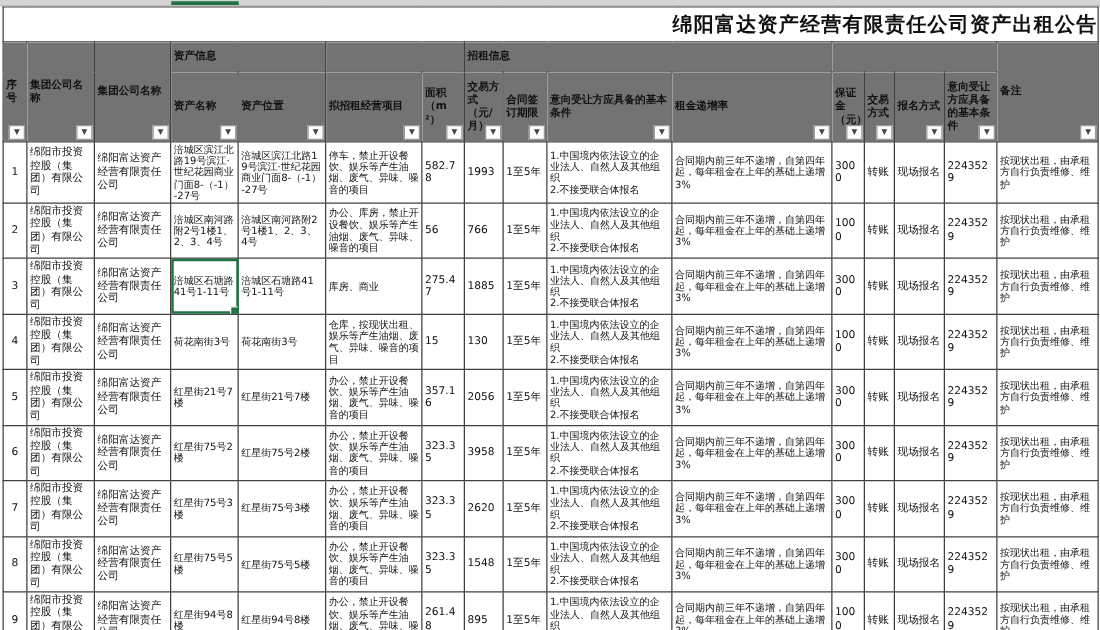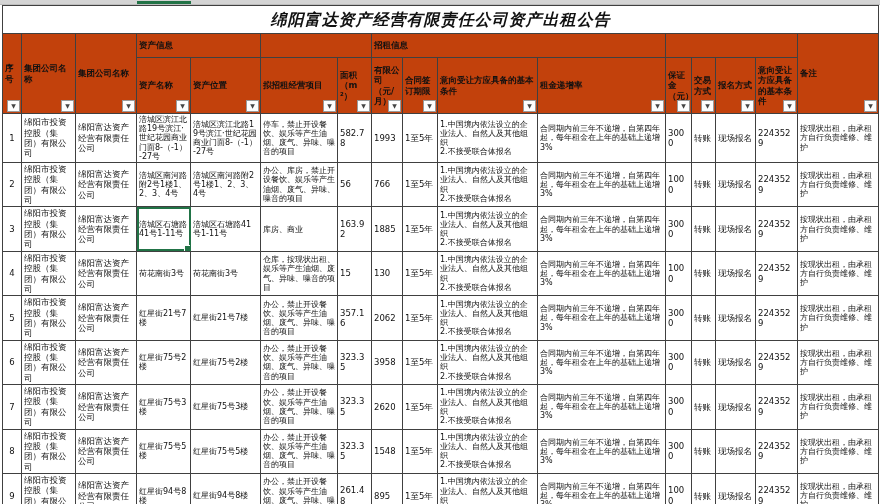--- a/index.html
+++ b/index.html
@@ -8,26 +8,26 @@
     font-family:"DejaVu Sans","Liberation Sans",sans-serif; color:#111;
   }
   .top-strip { position:relative; height:4px; background:#d4d4d4; border-bottom:1px solid #bdbdbd; }
   .col-highlight { position:absolute; left:137px; top:1px; width:54px; height:3px; background:#217346; }
 
   table { border-collapse:collapse; table-layout:fixed; width:876px; margin-left:2px; }
   th, td {
     border:1px solid #404040; padding:1px 2px; overflow:hidden;
     font-size:8.5px; line-height:1.22; vertical-align:middle; word-break:break-all;
   }
-  th { font-weight:bold; text-align:left; position:relative; background:#c2410c; }
+  th { font-weight:bold; text-align:left; position:relative; background:#737373; }
   tr.group-row { height:24px; }
   tr.main-header-row { height:56px; }
   .title-row td {
-    height:27px; text-align:center; font-weight:bold; font-size:16px;
-    letter-spacing:1px; padding:0;font-style:italic;
+    height:27px; text-align:right; font-weight:bold; font-size:16px;
+    letter-spacing:1px; padding:0;
   }
   td.center { text-align:center; }
   .small { font-size:8px; line-height:1.15; }
   .preline { white-space:pre-line;margin-top:13px; }
 
   tbody tr:nth-child(1){height:40px} tbody tr:nth-child(2){height:40px}
   tbody tr:nth-child(3){height:36px} tbody tr:nth-child(4){height:42px}
   tbody tr:nth-child(5){height:38px} tbody tr:nth-child(6){height:38px}
   tbody tr:nth-child(7){height:38px} tbody tr:nth-child(8){height:40px}
   tbody tr:nth-child(9){height:39px} tbody tr:nth-child(10){height:38px}
@@ -81,21 +81,21 @@
       <th colspan="2"></th>
       <th colspan="4">招租信息</th>
       <th colspan="4"></th>
       <th rowspan="2"><span>备注</span><span class="filter-btn">▼</span></th>
     </tr>
     <tr class="main-header-row">
       <th><span>资产名称</span><span class="filter-btn">▼</span></th>
       <th><span>资产位置</span><span class="filter-btn">▼</span></th>
       <th><span>拟招租经营项目</span><span class="filter-btn">▼</span></th>
       <th><span>面积（m²）</span><span class="filter-btn">▼</span></th>
-      <th><span>有限公司（元/月）</span><span class="filter-btn">▼</span></th>
+      <th><span>交易方式（元/月）</span><span class="filter-btn">▼</span></th>
       <th><span>合同签订期限</span><span class="filter-btn">▼</span></th>
       <th><span>意向受让方应具备的基本条件</span><span class="filter-btn">▼</span></th>
       <th><span>租金递增率</span><span class="filter-btn">▼</span></th>
       <th><span>保证金（元）</span><span class="filter-btn">▼</span></th>
       <th><span>交易方式</span><span class="filter-btn">▼</span></th>
       <th><span>报名方式</span><span class="filter-btn">▼</span></th>
       <th><span>意向受让方应具备的基本条件</span><span class="filter-btn">▼</span></th>
     </tr>
   </thead>
   <tbody>
@@ -137,21 +137,21 @@
     <td>2243529</td>
     <td class="small">按现状出租，由承租方自行负责维修、维护</td>
   </tr>
       <tr>
     <td class="center">3</td>
     <td>绵阳市投资控股（集团）有限公司</td>
     <td>绵阳富达资产经营有限责任公司</td>
     <td class="small selected">涪城区石塘路41号1-11号</td>
     <td class="small">涪城区石塘路41号1-11号</td>
     <td class="small">库房、商业</td>
-    <td>163.92</td>
+    <td>275.47</td>
     <td>1885</td>
     <td>1至5年</td>
     <td class="preline small">1.中国境内依法设立的企业法人、自然人及其他组织
 2.不接受联合体报名</td>
     <td class="small">合同期内前三年不递增，自第四年起，每年租金在上年的基础上递增3%</td>
     <td>3000</td>
     <td>转账</td>
     <td>现场报名</td>
     <td>2243529</td>
     <td class="small">按现状出租，由承租方自行负责维修、维护</td>
@@ -176,21 +176,21 @@
     <td class="small">按现状出租，由承租方自行负责维修、维护</td>
   </tr>
       <tr>
     <td class="center">5</td>
     <td>绵阳市投资控股（集团）有限公司</td>
     <td>绵阳富达资产经营有限责任公司</td>
     <td class="small">红星街21号7楼</td>
     <td class="small">红星街21号7楼</td>
     <td class="small">办公，禁止开设餐饮、娱乐等产生油烟、废气、异味、噪音的项目</td>
     <td>357.16</td>
-    <td>2062</td>
+    <td>2056</td>
     <td>1至5年</td>
     <td class="preline small">1.中国境内依法设立的企业法人、自然人及其他组织
 2.不接受联合体报名</td>
     <td class="small">合同期内前三年不递增，自第四年起，每年租金在上年的基础上递增3%</td>
     <td>3000</td>
     <td>转账</td>
     <td>现场报名</td>
     <td>2243529</td>
     <td class="small">按现状出租，由承租方自行负责维修、维护</td>
   </tr>

